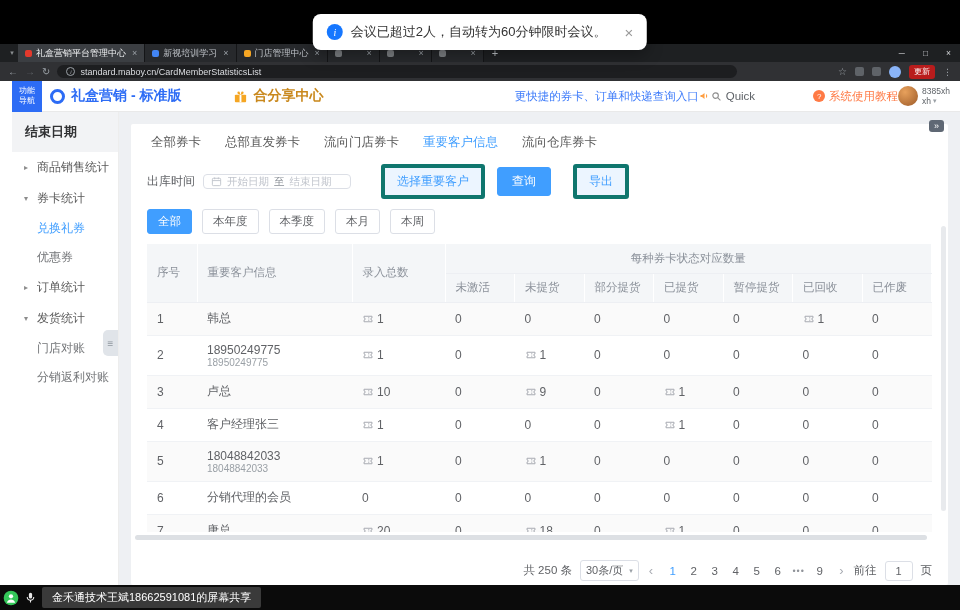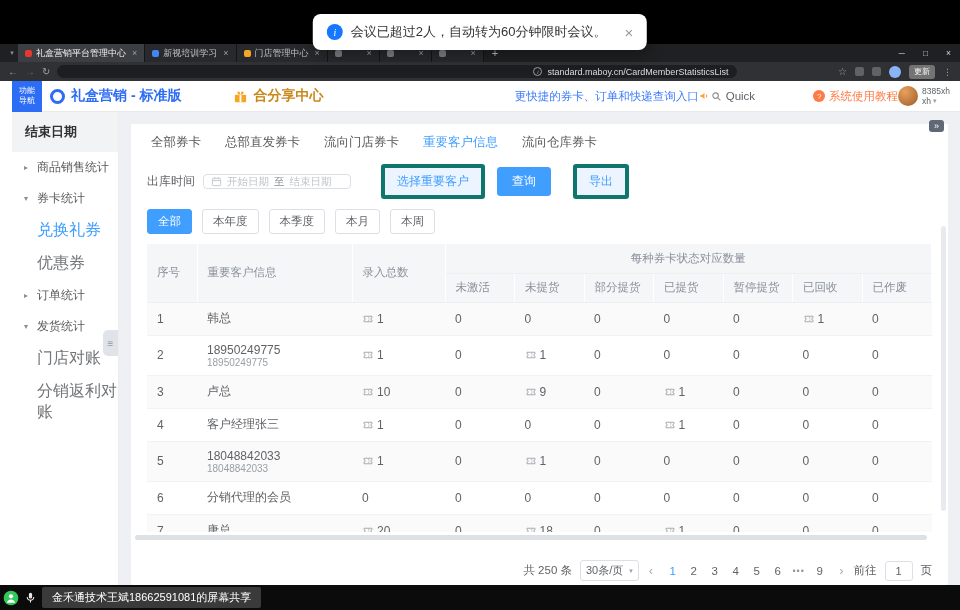--- a/index.html
+++ b/index.html
@@ -17,27 +17,27 @@
 .tclose{color:#9aa0a6;font-size:9px;margin-left:2px;}
 .btab.mini{width:52px;justify-content:space-between;}
 .newtab{color:#bdc1c6;font-size:11px;display:flex;align-items:center;padding:0 8px;}
 .wincontrols{margin-left:auto;display:flex;align-items:stretch;}
 .wincontrols span{color:#d4d6d9;font-size:8.5px;padding:0 9px;display:flex;align-items:center;}
 
 
 .addrbar{position:absolute;top:62px;left:0;width:100%;height:19px;background:#303134;display:flex;align-items:center;padding:0 8px;gap:7px;}
 .nav-ic{color:#9aa0a6;font-size:10px;line-height:1;}
 .nav-ic.dim{color:#5f6368;}
-.urlpill{height:13px;background:#1d1e20;border-radius:7px;display:flex;align-items:center;gap:5px;padding:0 9px;width:680px;justify-content:flex-end;}
+.urlpill{height:13px;background:#1d1e20;border-radius:7px;display:flex;align-items:center;gap:5px;padding:0 9px;width:680px;}
 .lock-ic{width:9px;height:9px;border:1px solid #9aa0a6;border-radius:50%;color:#9aa0a6;font-size:6px;display:flex;align-items:center;justify-content:center;font-style:italic;flex:none;}
 .url-text{color:#dadce0;font-size:9px;white-space:nowrap;}
 .addr-right{margin-left:auto;display:flex;align-items:center;gap:8px;}
 .ext-ic{width:9px;height:9px;border-radius:2px;background:#5f6368;}
 .avatar-mini{width:12px;height:12px;border-radius:50%;background:#8ab4f8;}
-.update-chip{background:#737373;color:#fff;font-size:8px;padding:1.5px 5px;border-radius:3px;}
+.update-chip{background:#b91c1c;color:#fff;font-size:8px;padding:1.5px 5px;border-radius:3px;}
 .kebab{color:#9aa0a6;font-size:9px;}
 
 
 .page{position:absolute;top:81px;left:0;right:0;bottom:25px;background:#fff;display:flex;flex-direction:column;padding-left:12px;}
 .appheader{height:31px;flex:none;display:flex;align-items:center;border-bottom:1px solid #e9e9e9;background:#fff;padding-right:10px;}
 .nav-toggle{width:30px;height:31px;background:#2d6cf5;color:#fff;font-size:8px;line-height:1.25;display:flex;flex-direction:column;align-items:center;justify-content:center;flex:none;}
 .brand{display:flex;align-items:center;gap:6px;margin-left:8px;color:#2d6cf5;font-weight:bold;font-size:14px;white-space:nowrap;}
 .logo-ring{width:15px;height:15px;border:3px solid #2d6cf5;border-radius:50%;flex:none;}
 .share-center{margin-left:52px;display:flex;align-items:center;gap:5px;color:#c9881c;font-weight:bold;font-size:14px;white-space:nowrap;}
 .hd-right{margin-left:auto;display:flex;align-items:center;gap:0;text-align:right;}
@@ -51,21 +51,21 @@
 .u2{display:flex;align-items:center;gap:2px;}
 .caret{font-size:7px;color:#9aa0a6;}
 
 .page-body{flex:1;display:flex;min-height:0;}
 
 
 .sidebar{width:107px;flex:none;background:#fff;border-right:1px solid #ededed;position:relative;}
 .sb-title{background:#f2f3f5;padding:11px 0 11px 13px;font-weight:bold;font-size:13px;color:#303133;}
 .sb-item{display:flex;align-items:center;gap:5px;padding:7px 0 7px 12px;font-size:12px;color:#595959;cursor:default;}
 .sb-caret{font-size:8px;color:#8c8c8c;width:8px;flex:none;}
-.sb-child{padding:6px 0 6px 25px;font-size:16px;color:#737578;}
+.sb-child{padding:6px 0 6px 25px;font-size:12px;color:#737578;}
 .sb-child.on{color:#409eff;}
 .sb-handle{position:absolute;right:0;top:218px;width:15px;height:26px;background:#e0e4e9;border-radius:5px 0 0 5px;display:flex;align-items:center;justify-content:center;color:#8f979f;font-size:10px;}
 
 
 .main{flex:1;background:#eef0f3;padding:12px 12px 0 12px;display:flex;flex-direction:column;position:relative;min-width:0;}
 .collapse-tag{position:absolute;top:8px;right:16px;background:#5f6874;color:#fff;border-radius:3px;font-size:9px;padding:1px 5px;z-index:3;}
 .card{flex:1;background:#fff;border-radius:2px;padding:0 16px;position:relative;overflow:hidden;}
 .ctabs{display:flex;gap:24px;padding:10px 4px 7px 4px;font-size:12.5px;color:#595959;}
 .ctab.on{color:#409eff;}
 .filter-row{display:flex;align-items:center;margin-top:6px;}

